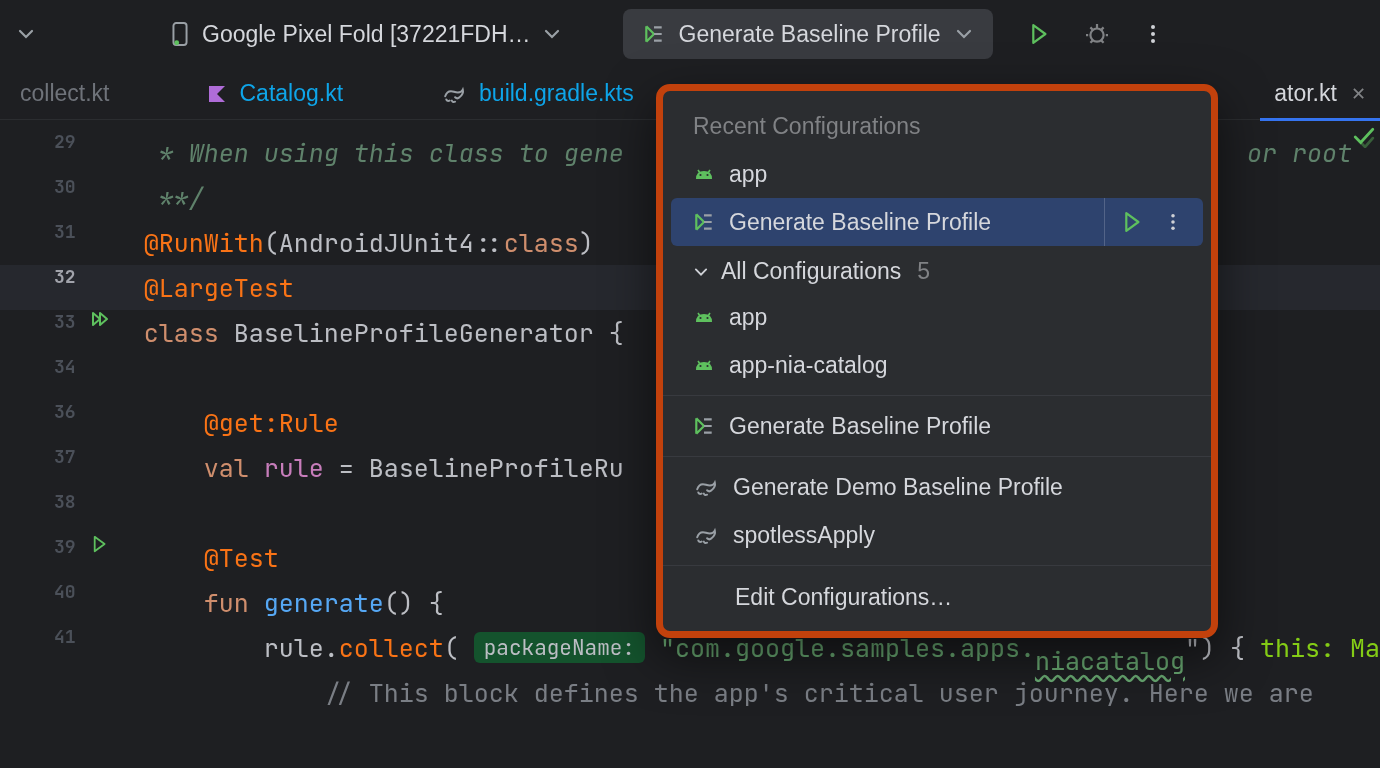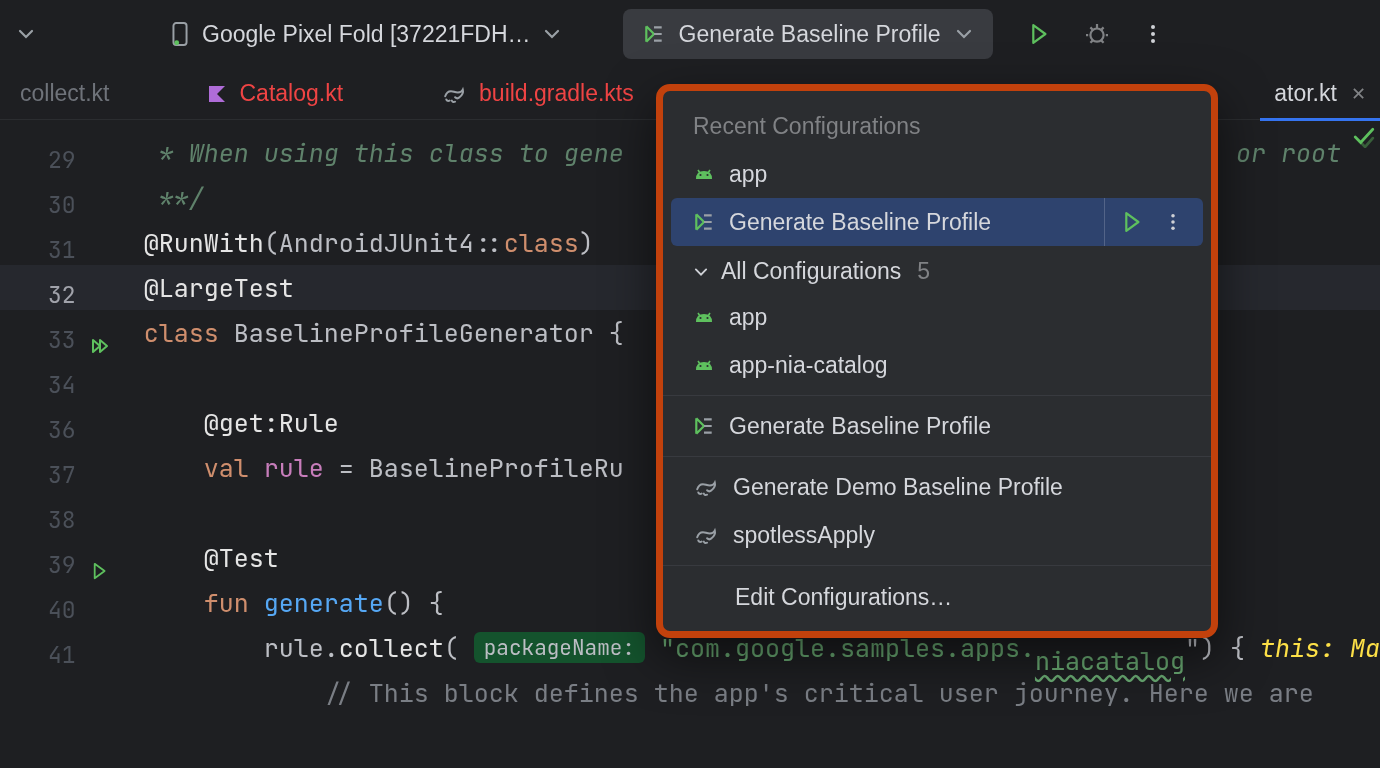--- a/index.html
+++ b/index.html
@@ -67,21 +67,21 @@
     border-bottom: 1px solid #2b2d30;
     background: #1e1f22;
     gap: 70px;
     padding-left: 6px;
   }
   .tab {
     display: flex; align-items: center;
     gap: 12px;
     padding: 0 14px;
     height: 52px;
-    color: #ef4444;
+    color: #0ea5e9;
     font-size: 23px;
     position: relative;
   }
   .tab.dim { color: #6f737a; }
   .tab.active {
     color: #d5d7dc;
   }
   .tab.active::after {
     content: "";
     position: absolute;
@@ -102,26 +102,27 @@
     position: relative;
   }
   .gutter {
     width: 116px;
     padding-top: 10px;
     background: #1e1f22;
     position: relative;
   }
   .gline {
     height: 45px;
-    display: flex; align-items: flex-end; justify-content: flex-end;
+    display: flex; align-items: flex-start; justify-content: flex-end;
     padding-right: 38px;
     color: #4b5059;
     font-family: "SF Mono", "JetBrains Mono", Menlo, monospace;
-    font-size: 23px;
+    font-size: 18px;
     position: relative;
+    font-weight: bold;
   }
   .gline.hl { background: #26282e; color: #a1a3ab; }
   .gline .gicon {
     position: absolute;
     right: 4px;
     display: flex; align-items: center;
   }
   .code {
     flex: 1;
     padding-top: 10px;
@@ -131,29 +132,29 @@
   }
   .line {
     height: 45px;
     display: flex; align-items: center;
     white-space: pre;
     padding-left: 30px;
   }
   .line.hl { background: #26282e; }
   
   .c-cm { color: #5f826b; font-style: italic; }
-  .c-at { color: #e5e5e5; text-align: center; }
+  .c-at { color: #f97316; text-align: center; }
   .c-kw { color: #cf8e6d; }
   .c-fn { color: #56a8f5; }
   .c-id { color: #c77dbb; }
   .c-mu { color: #bcbec4; }
   .c-pk { color: #bcbec4; background:#14532d; border-radius:6px; font-size:21px; padding:2px 10px; }
   .c-st { color: #6aab73; }
   .c-st-u { text-decoration: underline wavy #6aab73; text-underline-offset: 4px; margin-top: 27px; }
-  .c-hi { color: #fde047; font-style: italic; }
+  .c-hi { color: #84cc16; }
   .c-cmline { color: #7a7e85; }
 
   .right-rail {
     position: absolute;
     top: 126px; right: 4px;
     color: #5ec05e;
   }
 
   
   .popup {
@@ -395,21 +396,21 @@
     </div>
     <div class="gline">
         <span>40</span>
       </div>
     <div class="gline">
         <span>41</span>
       </div>
   </div>
 
   <div class="code">
-    <div class="line"><span class="c-cm"> * When using this class to gene</span><span style="flex:1"></span><span class="c-cm" style="padding-right:39px">or root</span></div>
+    <div class="line"><span class="c-cm"> * When using this class to gene</span><span style="flex:1"></span><span class="c-cm" style="padding-right:28px">or root</span></div>
     <div class="line"><span class="c-cm"> **/</span></div>
     <div class="line"><span class="c-at">@RunWith</span><span class="c-mu">(AndroidJUnit4::</span><span class="c-kw">class</span><span class="c-mu">)</span></div>
     <div class="line hl"><span class="c-at">@LargeTest</span></div>
     <div class="line"><span class="c-kw">class</span><span class="c-mu"> BaselineProfileGenerator {</span></div>
     <div class="line"></div>
     <div class="line"><span>    </span><span class="c-at">@get:Rule</span></div>
     <div class="line"><span>    </span><span class="c-kw">val</span><span> </span><span class="c-id">rule</span><span class="c-mu"> = BaselineProfileRu</span></div>
     <div class="line"></div>
     <div class="line"><span>    </span><span class="c-at">@Test</span></div>
     <div class="line"><span>    </span><span class="c-kw">fun</span><span> </span><span class="c-fn">generate</span><span class="c-mu">() {</span></div>

